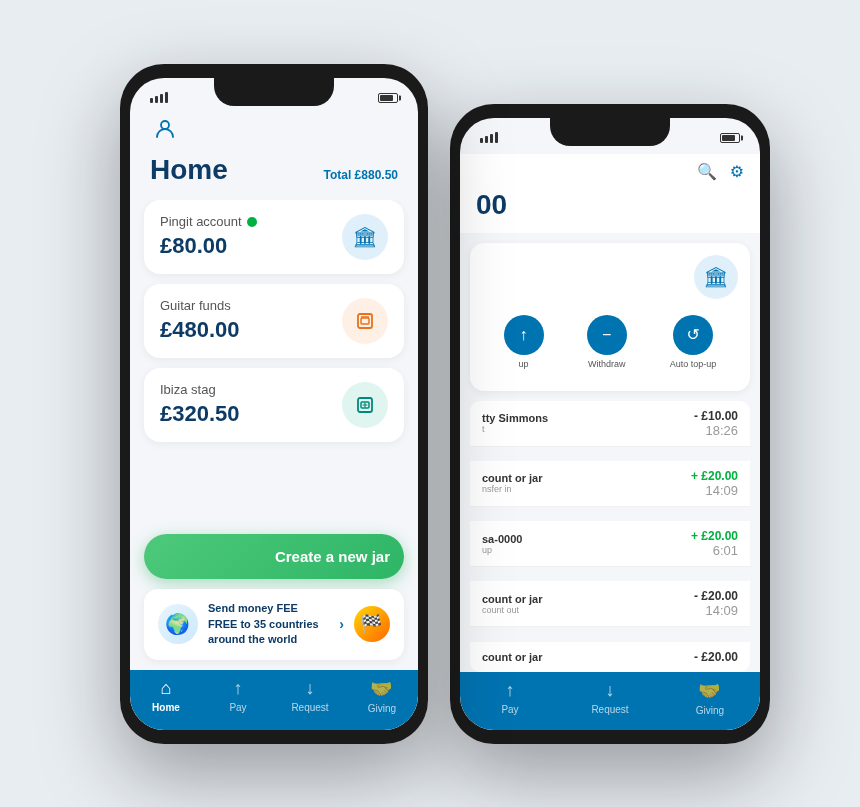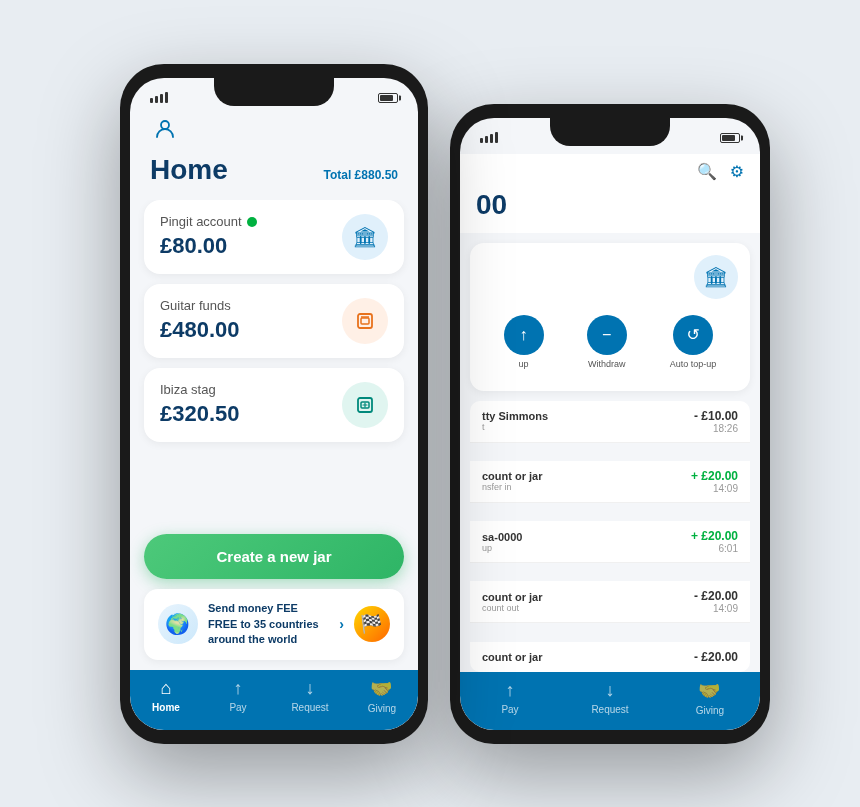--- a/index.html
+++ b/index.html
@@ -230,21 +230,21 @@
 
     .icon-blue { background: #e0f0fb; color: #0073b1; }
     .icon-orange { background: #fff0e6; color: #e8721c; }
     .icon-teal { background: #e0f5f0; color: #00897b; }
 
     .create-jar-btn {
       margin: 10px 14px;
       background: linear-gradient(135deg, #4dc97a, #2eb566);
       border-radius: 30px;
       padding: 14px;
-      text-align: center;
+      text-align: right;
       color: #fff;
       font-weight: 700;
       font-size: 15px;
       box-shadow: 0 4px 15px rgba(46,181,102,0.4);
     }
 
     .promo-banner {
       margin: 0 14px;
       background: #fff;
       border-radius: 14px;
@@ -465,21 +465,21 @@
       text-align: right;
       margin-left: 32px;
     }
     .tx-amount {
       font-size: 12px;
       font-weight: 700;
     }
     .tx-amount.negative { color: #333; }
     .tx-amount.positive { color: #00b140; }
     .tx-time {
-      font-size: 10px;
+      font-size: 13px;
       color: #999;
     }
 
     .back-bottom-nav {
       background: #0073b1;
       display: flex;
       padding: 8px 0 14px;
       border-radius: 0 0 34px 34px;
     }
   </style>

